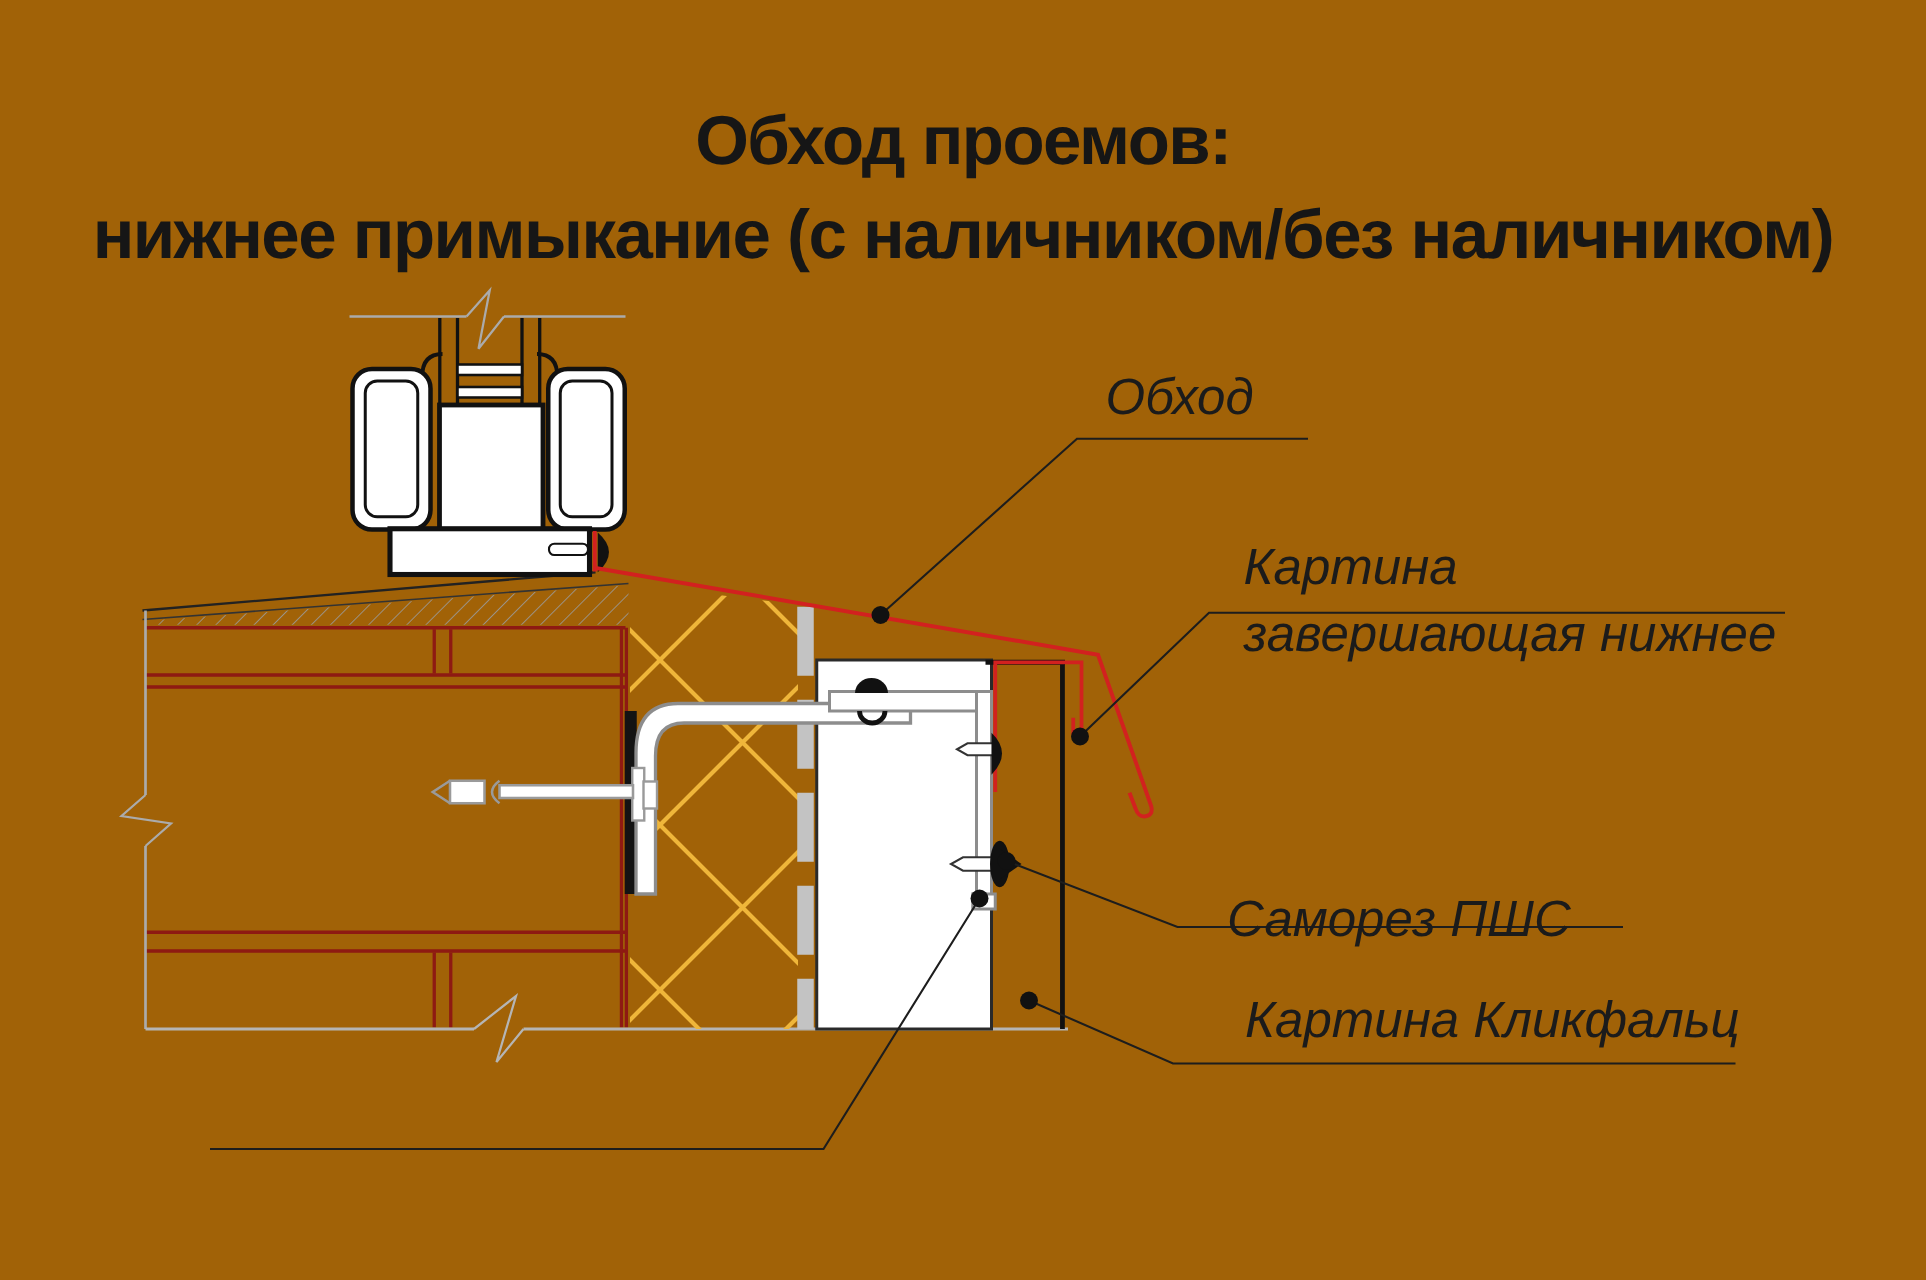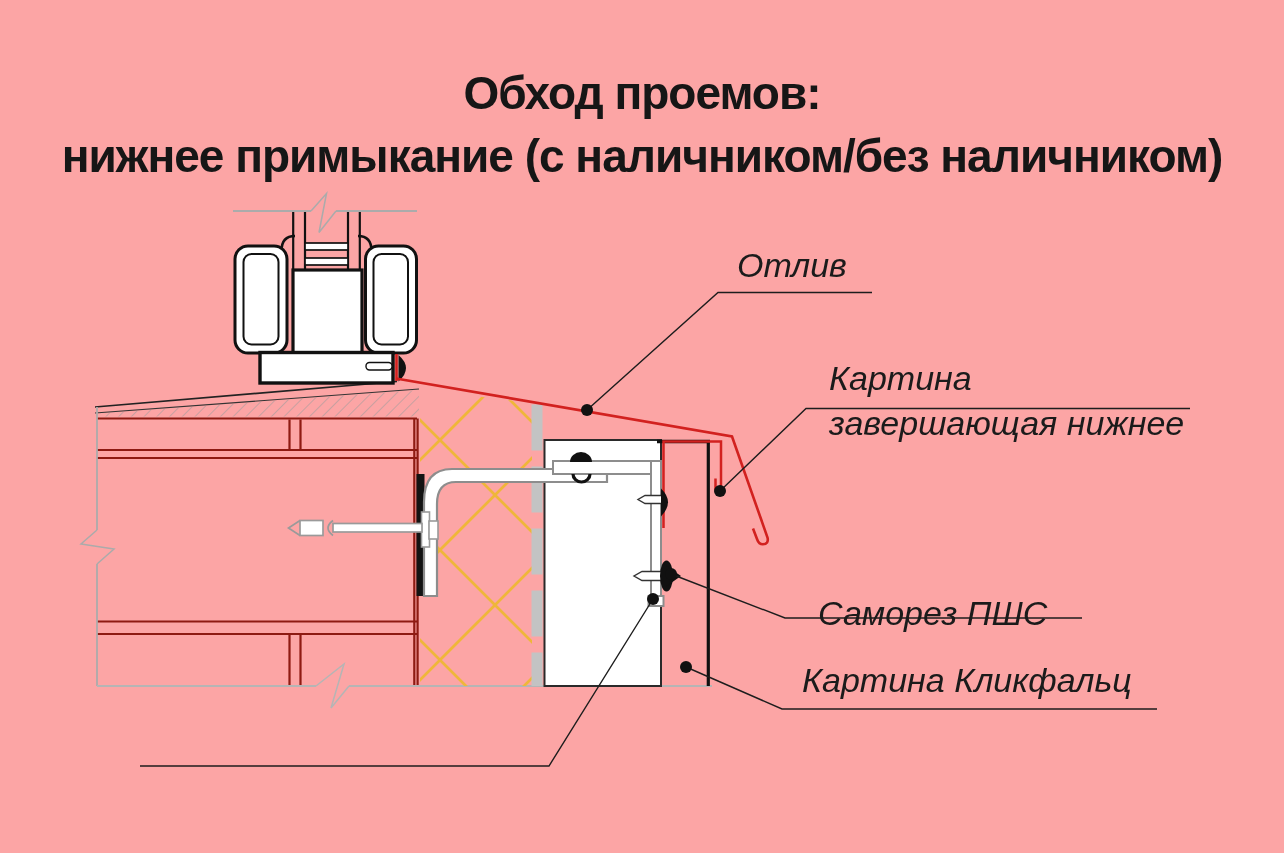--- a/index.html
+++ b/index.html
@@ -1,16 +1,16 @@
 <!DOCTYPE html>
 <html><head>
 <meta charset="utf-8">
 <style>
   html,body{margin:0;padding:0;background:#fff;}
-  #stage{position:relative;width:1284px;height:853px;background:#fca5a5;overflow:hidden;
+  #stage{position:relative;width:1284px;height:853px;background:#a16207;overflow:hidden;
          font-family:"Liberation Sans", sans-serif;}
   #title{position:absolute;left:30px;top:62px;width:1224px;text-align:center;
          font-weight:700;font-size:46px;line-height:1.37;color:#161616;letter-spacing:-1px;}
   svg{position:absolute;left:0;top:0;}
   .lbl{position:absolute;font-style:italic;font-size:34px;line-height:1.05;color:#1b1b1b;
        white-space:nowrap;letter-spacing:0;}
 </style>
 </head>
 <body>
 
@@ -152,18 +152,18 @@
     </g>
     <g fill="#111">
       <circle cx="587" cy="410" r="6"></circle>
       <circle cx="720" cy="491" r="6"></circle>
       <circle cx="671" cy="574" r="6"></circle>
       <circle cx="686" cy="667" r="6"></circle>
       <circle cx="653" cy="599" r="6"></circle>
     </g>
   </svg>
 
-  <div class="lbl" style="left:737px;top:248px">Отлив</div>
+  <div class="lbl" style="left:737px;top:248px">Обход</div>
   <div class="lbl" style="left:829px;top:361px">Картина</div>
   <div class="lbl" style="left:829px;top:406px">завершающая нижнее</div>
   <div class="lbl" style="left:818px;top:596px">Саморез ПШС</div>
-  <div class="lbl" style="left:802px;top:663px">Картина Кликфальц</div>
+  <div class="lbl" style="left:830px;top:663px">Картина Кликфальц</div>
 </div>
 
 </body></html>

